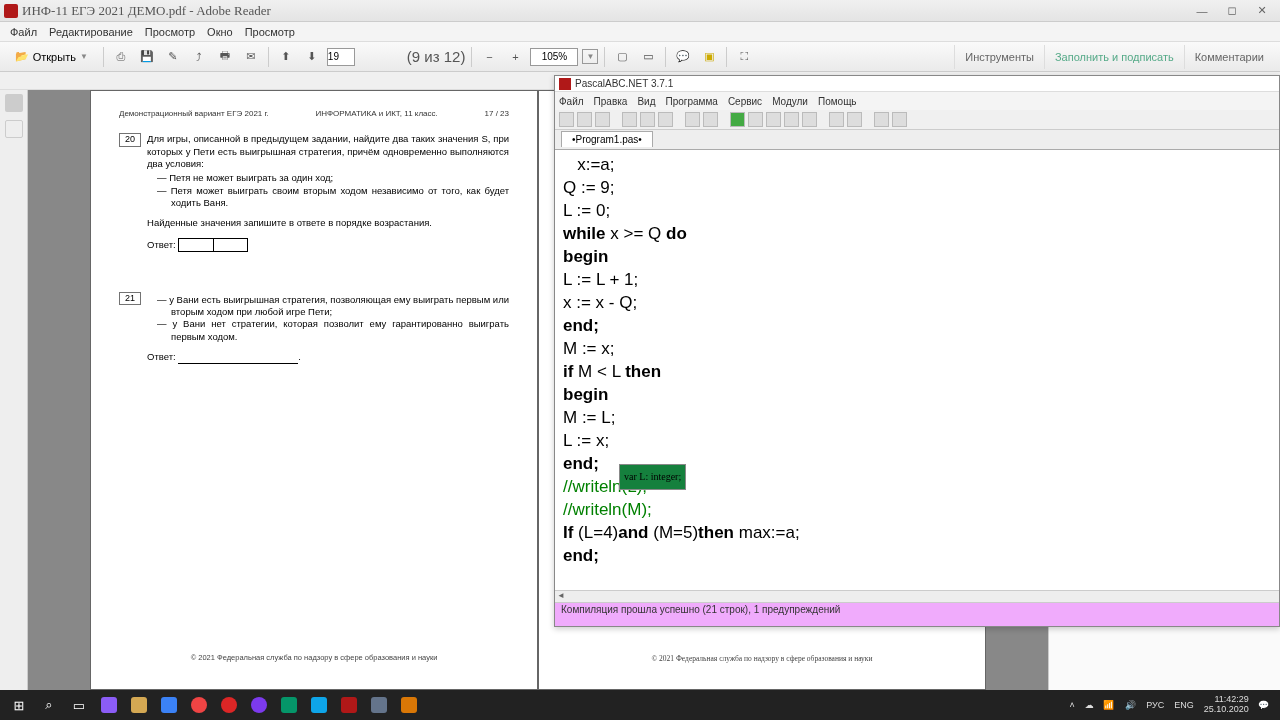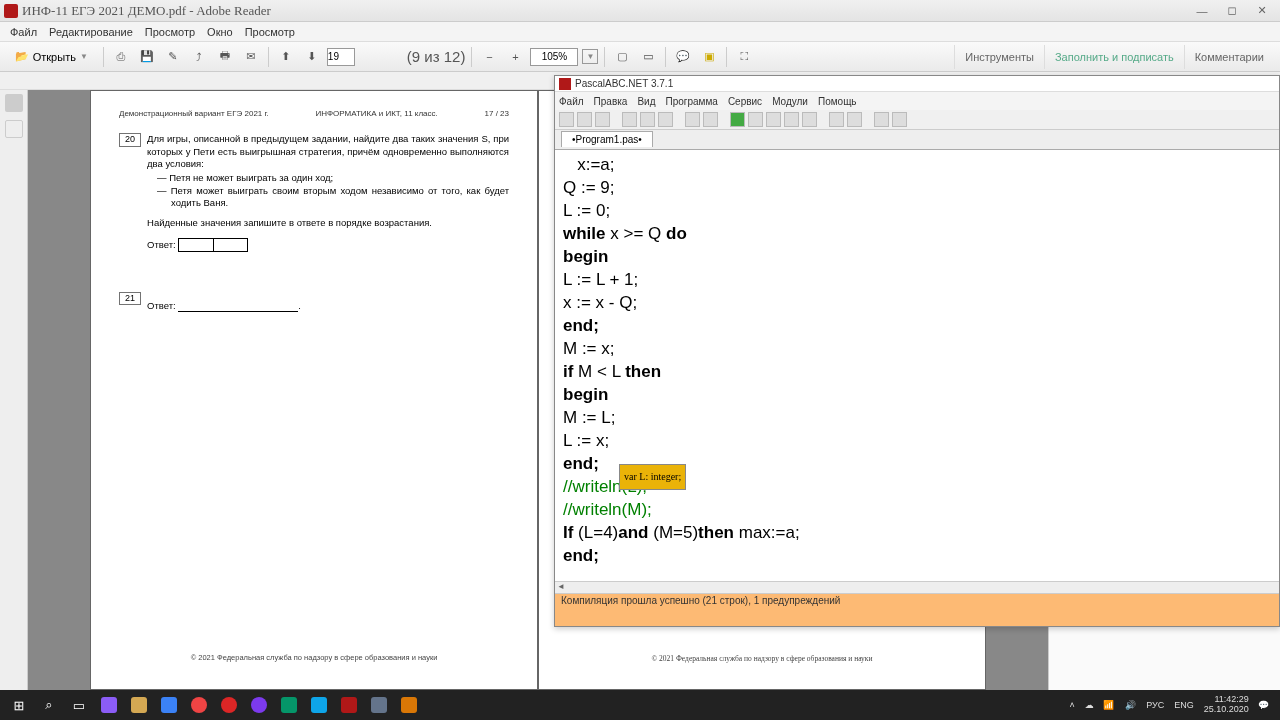--- a/index.html
+++ b/index.html
@@ -63,24 +63,24 @@
 .ide-menu { height: 18px; background: #f4f4f4; display: flex; align-items: center; padding: 0 4px; font-size: 10px; gap: 10px; }
 .ide-menu span { color: #333; }
 .ide-tb { height: 20px; background: #f0f0f0; border-bottom: 1px solid #ccc; display: flex; align-items: center; padding: 0 4px; gap: 3px; }
 .ide-tb .ib { width: 15px; height: 15px; background: #ddd; border: 1px solid #bbb; }
 .ide-tb .ib.run { background: #4a4; }
 .ide-tabs { height: 20px; background: #eee; display: flex; align-items: flex-start; padding-left: 6px; border-bottom: 1px solid #aaa; }
 .ide-tab { background: #fff; border: 1px solid #aaa; border-bottom: none; padding: 2px 10px; font-size: 10px; position: relative; top: 1px; }
 .ide-code { flex: 1; background: #fff; padding: 4px 8px; font-family: "Consolas","Courier New",monospace; font-size: 17px; line-height: 22px; overflow: hidden; white-space: pre; }
 .kw { font-weight: bold; }
 .cm { color: #008000; }
-.tooltip { position: absolute; background: #eab308; border: 1px solid #888; font-size: 10px; padding: 1px 4px; font-family: "Segoe UI"; left: 64px; top: 388px; }
+.tooltip { position: absolute; background: #15803d; border: 1px solid #888; font-size: 10px; padding: 1px 4px; font-family: "Segoe UI"; left: 64px; top: 388px; }
 .ide-scroll { height: 12px; background: #eee; border-top: 1px solid #ccc; position: relative; }
 .ide-scroll::before { content: "◄"; position: absolute; left: 2px; font-size: 8px; color: #666; }
-.ide-status { height: 33px; background: #fdba74; border-top: 1px solid #ccc; font-size: 10px; padding: 1px 6px; color: #333; }
+.ide-status { height: 24px; background: #f0abfc; border-top: 1px solid #ccc; font-size: 10px; padding: 1px 6px; color: #333; }
 
 
 .rside { width: 232px; background: #fafafa; border-left: 1px solid #ccc; }
 .rside .collapse { height: 14px; background: #eee; text-align: center; font-size: 9px; color: #888; border-bottom: 1px solid #ddd; }
 .rside .item { padding: 4px 10px; font-size: 11px; border-bottom: 1px solid #eee; display: flex; align-items: center; gap: 6px; }
 .rside .item::before { content: "▸"; color: #888; font-size: 9px; }
 
 
 .taskbar { position: absolute; bottom: 0; left: 0; right: 0; height: 30px; background: #222; display: flex; align-items: center; padding: 0 4px; }
 .taskbar .tb { width: 30px; height: 28px; display: flex; align-items: center; justify-content: center; color: #fff; font-size: 13px; }
@@ -177,20 +177,24 @@
           <div style="margin-top:8px">Найденные значения запишите в ответе в порядке возрастания.</div>
           <div class="ans"><span>Ответ:</span> <span class="ansbox"></span></div>
         </div>
       </div>
 
       <div style="height:24px"></div>
 
       <div class="taskbody">
         <div><span class="tasknum">21</span></div>
         <div class="txt">
+          <ul>
+            <li>у Вани есть выигрышная стратегия, позволяющая ему выиграть первым или вторым ходом при любой игре Пети;</li>
+            <li>у Вани нет стратегии, которая позволит ему гарантированно выиграть первым ходом.</li>
+          </ul>
           <div class="ans"><span>Ответ:</span> <span class="ansline"></span>.</div>
         </div>
       </div>
 
       <div class="footer">© 2021 Федеральная служба по надзору в сфере образования и науки</div>
     </div>
 
     <div class="page2">
       <div class="footer">© 2021 Федеральная служба по надзору в сфере образования и науки</div>
     </div>

